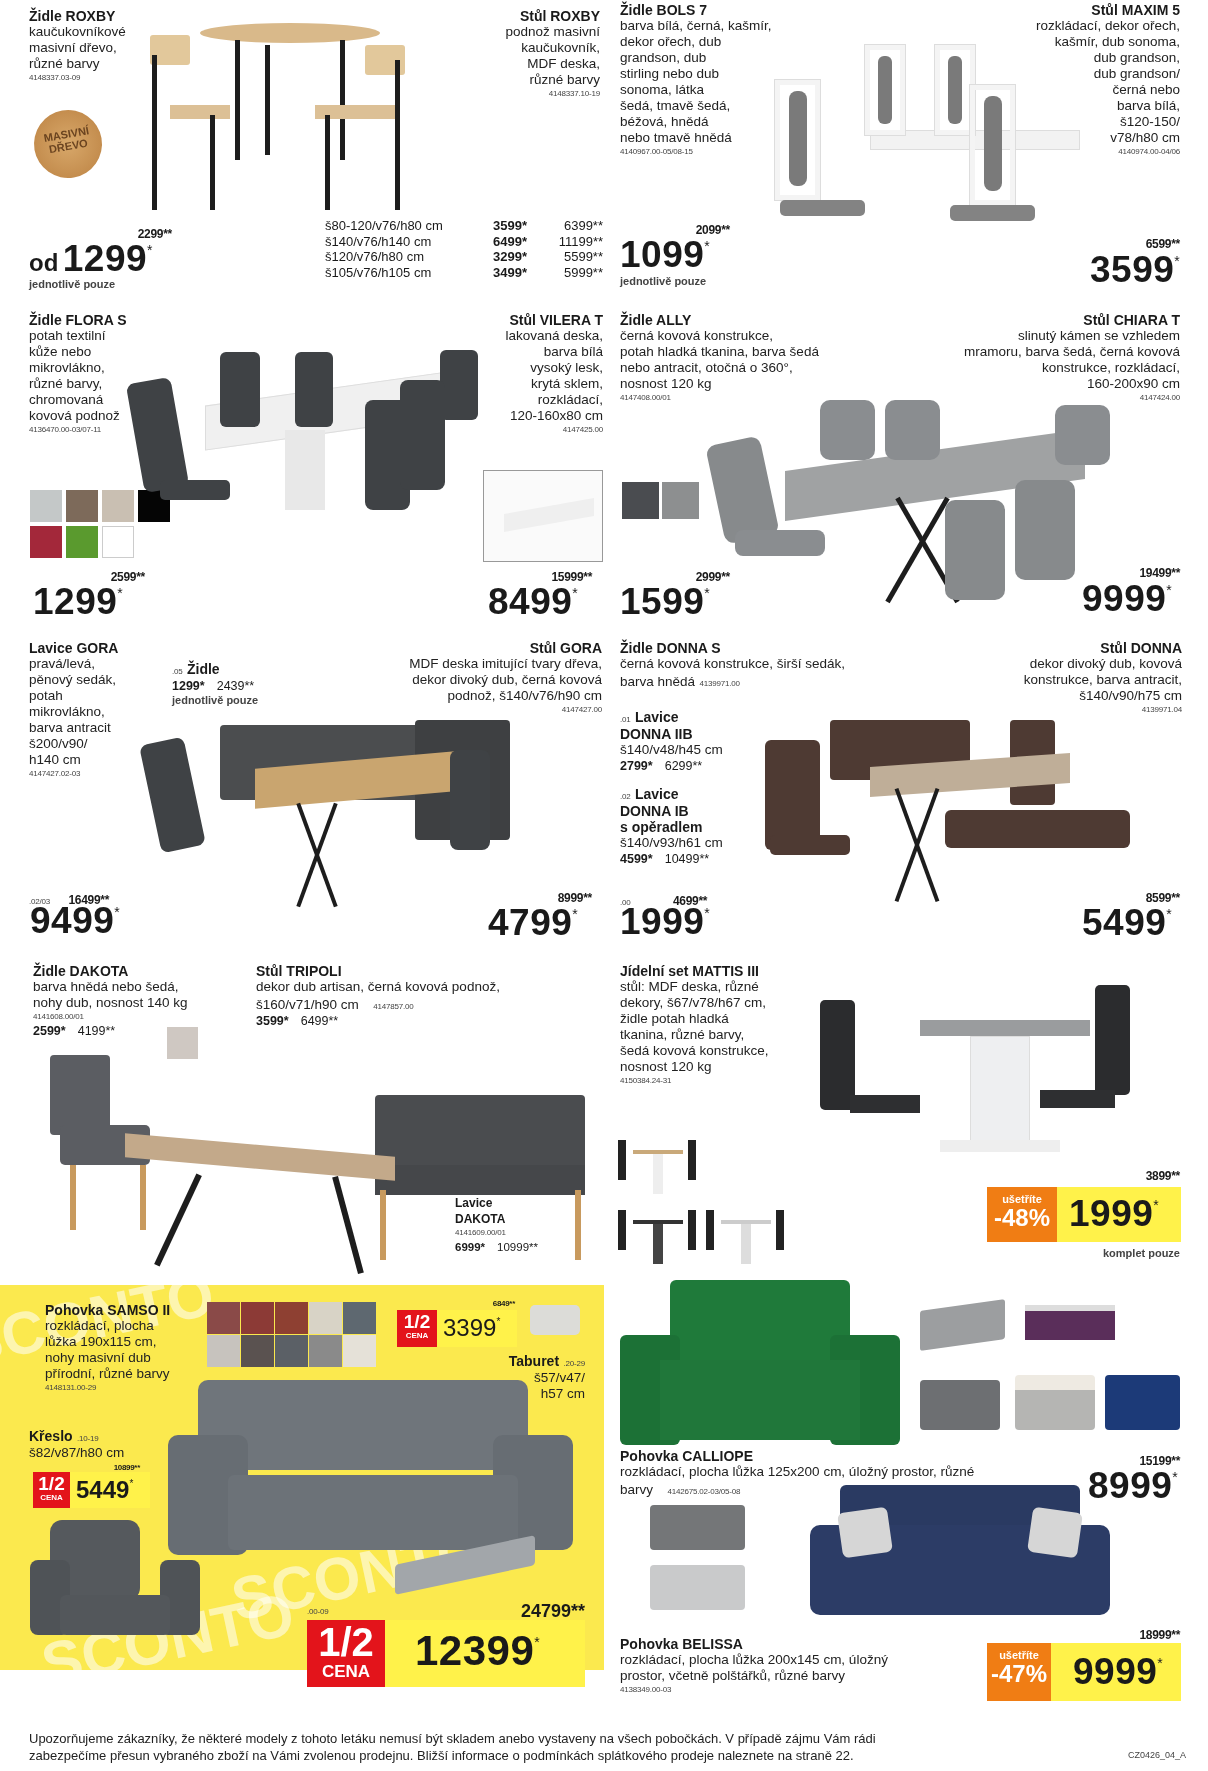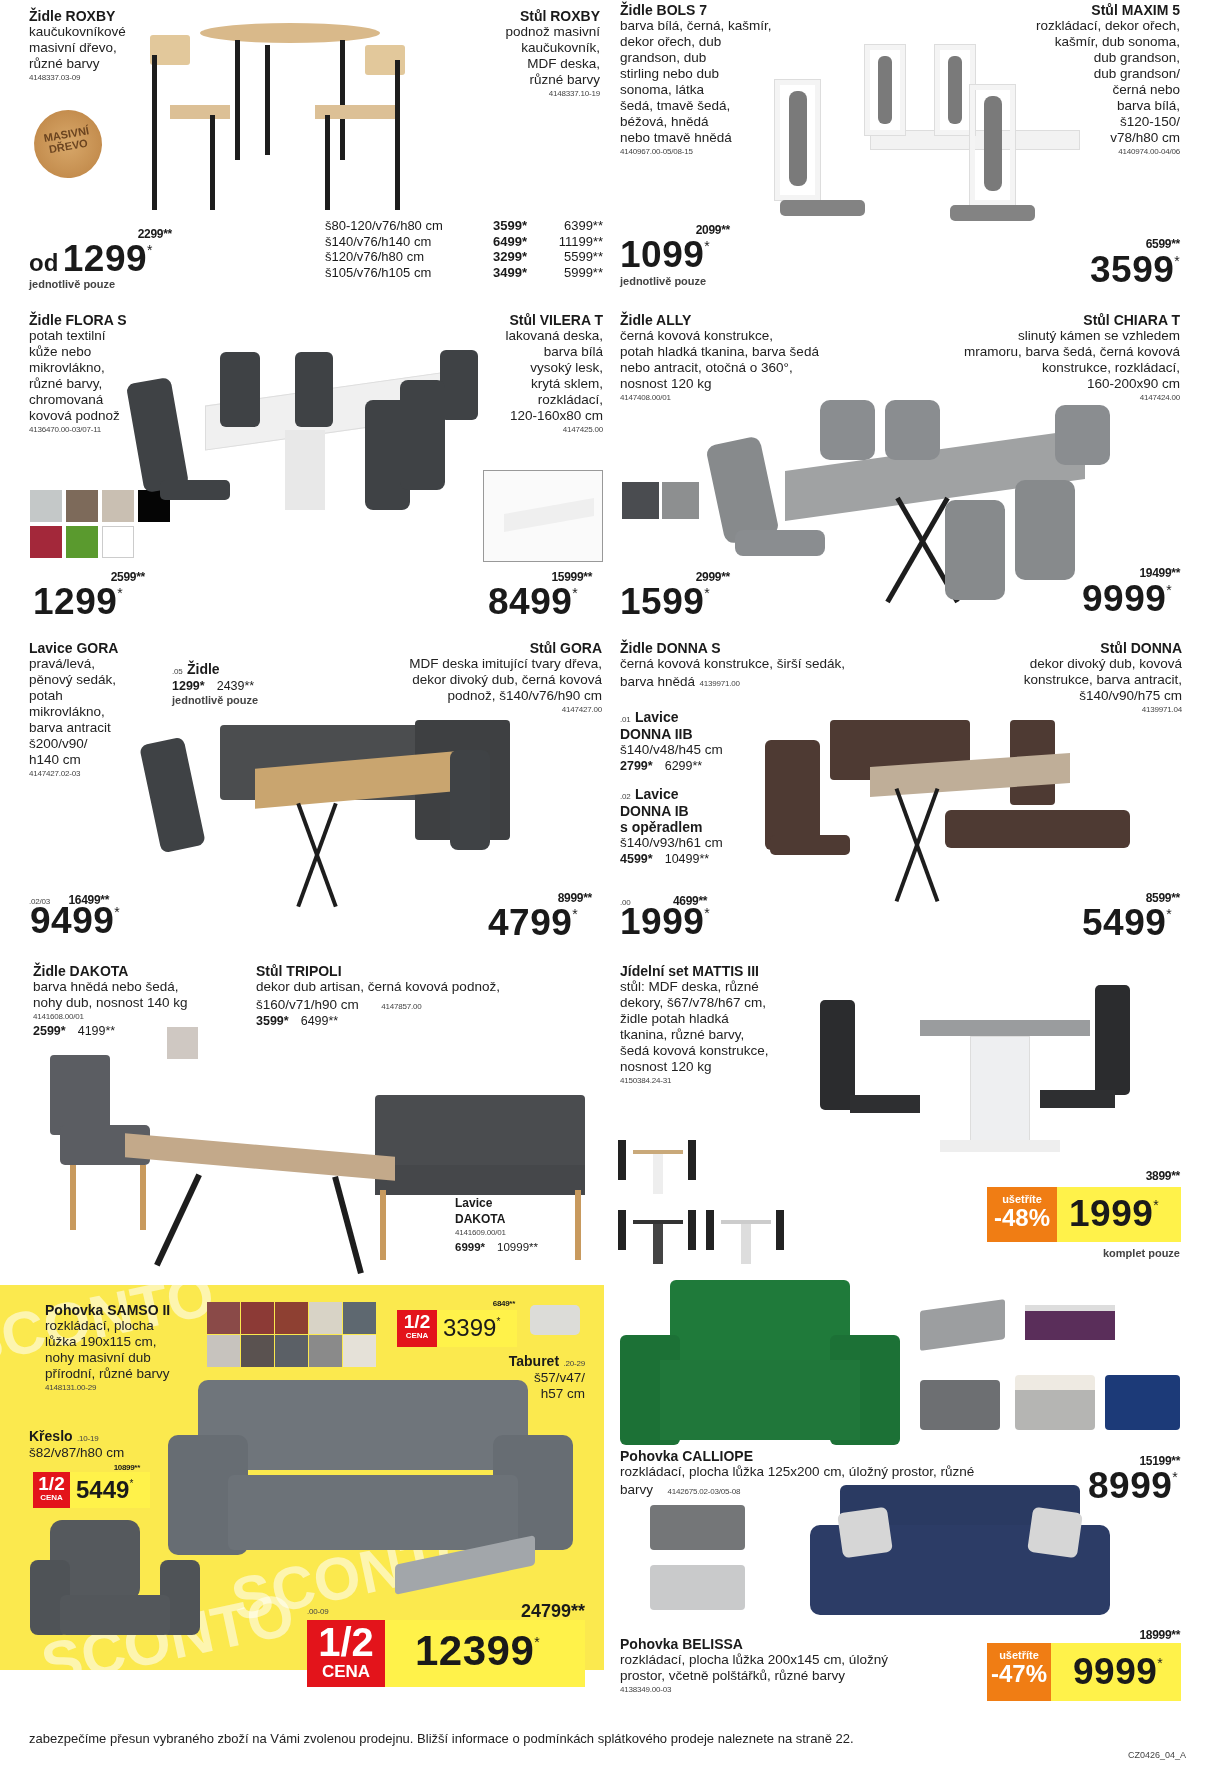--- a/index.html
+++ b/index.html
@@ -326,21 +326,21 @@
     <div class="title">Židle DAKOTA</div>
     <div class="desc">barva hnědá nebo šedá,</div>
     <div class="desc">nohy dub, nosnost 140 kg</div>
     <div class="code">4141608.00/01</div>
     <div class="small-prices"><span>2599*</span><span style="font-weight:normal;">4199**</span></div>
   </div>
   <div class="swatch" style="left:167px;top:1027px;width:31px;height:32px;background:#cfc8c2;"></div>
   <div class="abs" style="left:256px;top:963px;width:310px;">
     <div class="title">Stůl TRIPOLI</div>
     <div class="desc">dekor dub artisan, černá kovová podnož,</div>
-    <div><span class="desc">š160/v71/h90 cm</span> <span class="code" style="margin-left:18px;">4147857.00</span></div>
+    <div><span class="desc">š160/v71/h90 cm</span> <span class="code" style="margin-left:10px;">4147857.00</span></div>
     <div class="small-prices"><span>3599*</span><span style="font-weight:normal;">6499**</span></div>
   </div>
   <div class="img" style="left:45px;top:1035px;width:560px;height:230px;">
     <div style="position:absolute;left:5px;top:20px;width:60px;height:80px;background:#5b5d62;border-radius:4px;"></div>
     <div style="position:absolute;left:15px;top:90px;width:90px;height:40px;background:#5b5d62;border-radius:5px;"></div>
     <div style="position:absolute;left:25px;top:130px;width:6px;height:65px;background:#c89a5e;"></div>
     <div style="position:absolute;left:95px;top:130px;width:6px;height:65px;background:#c89a5e;"></div>
     <div style="position:absolute;left:330px;top:60px;width:210px;height:75px;background:#4a4c4f;border-radius:4px;"></div>
     <div style="position:absolute;left:330px;top:130px;width:210px;height:30px;background:#45474a;"></div>
     <div style="position:absolute;left:335px;top:155px;width:6px;height:70px;background:#c89a5e;"></div>
@@ -527,16 +527,17 @@
   <div class="abs right old" style="left:1100px;top:1629px;width:80px;">18999**</div>
   <div class="save-badge" style="left:987px;top:1643px;width:64px;height:58px;padding-top:6px;">
     <div style="font-size:11px;">ušetříte</div>
     <div style="font-size:24px;line-height:26px;">-47%</div>
   </div>
   <div class="pricebox-yellow" style="left:1051px;top:1643px;width:130px;height:58px;padding:10px 0 0 22px;"><span class="price">9999</span><span class="star">*</span></div>
 </section>
 
 <footer>
   <div class="abs" style="left:29px;top:1730px;width:1060px;font-size:13px;line-height:17px;color:#222;">
+    <div>Upozorňujeme zákazníky, že některé modely z tohoto letáku nemusí být skladem anebo vystaveny na všech pobočkách. V případě zájmu Vám rádi</div>
     <div>zabezpečíme přesun vybraného zboží na Vámi zvolenou prodejnu. Bližší informace o podmínkách splátkového prodeje naleznete na straně 22.</div>
   </div>
   <div class="abs" style="left:1128px;top:1750px;font-size:9px;color:#444;">CZ0426_04_A</div>
 </footer>
 
 </body></html>

